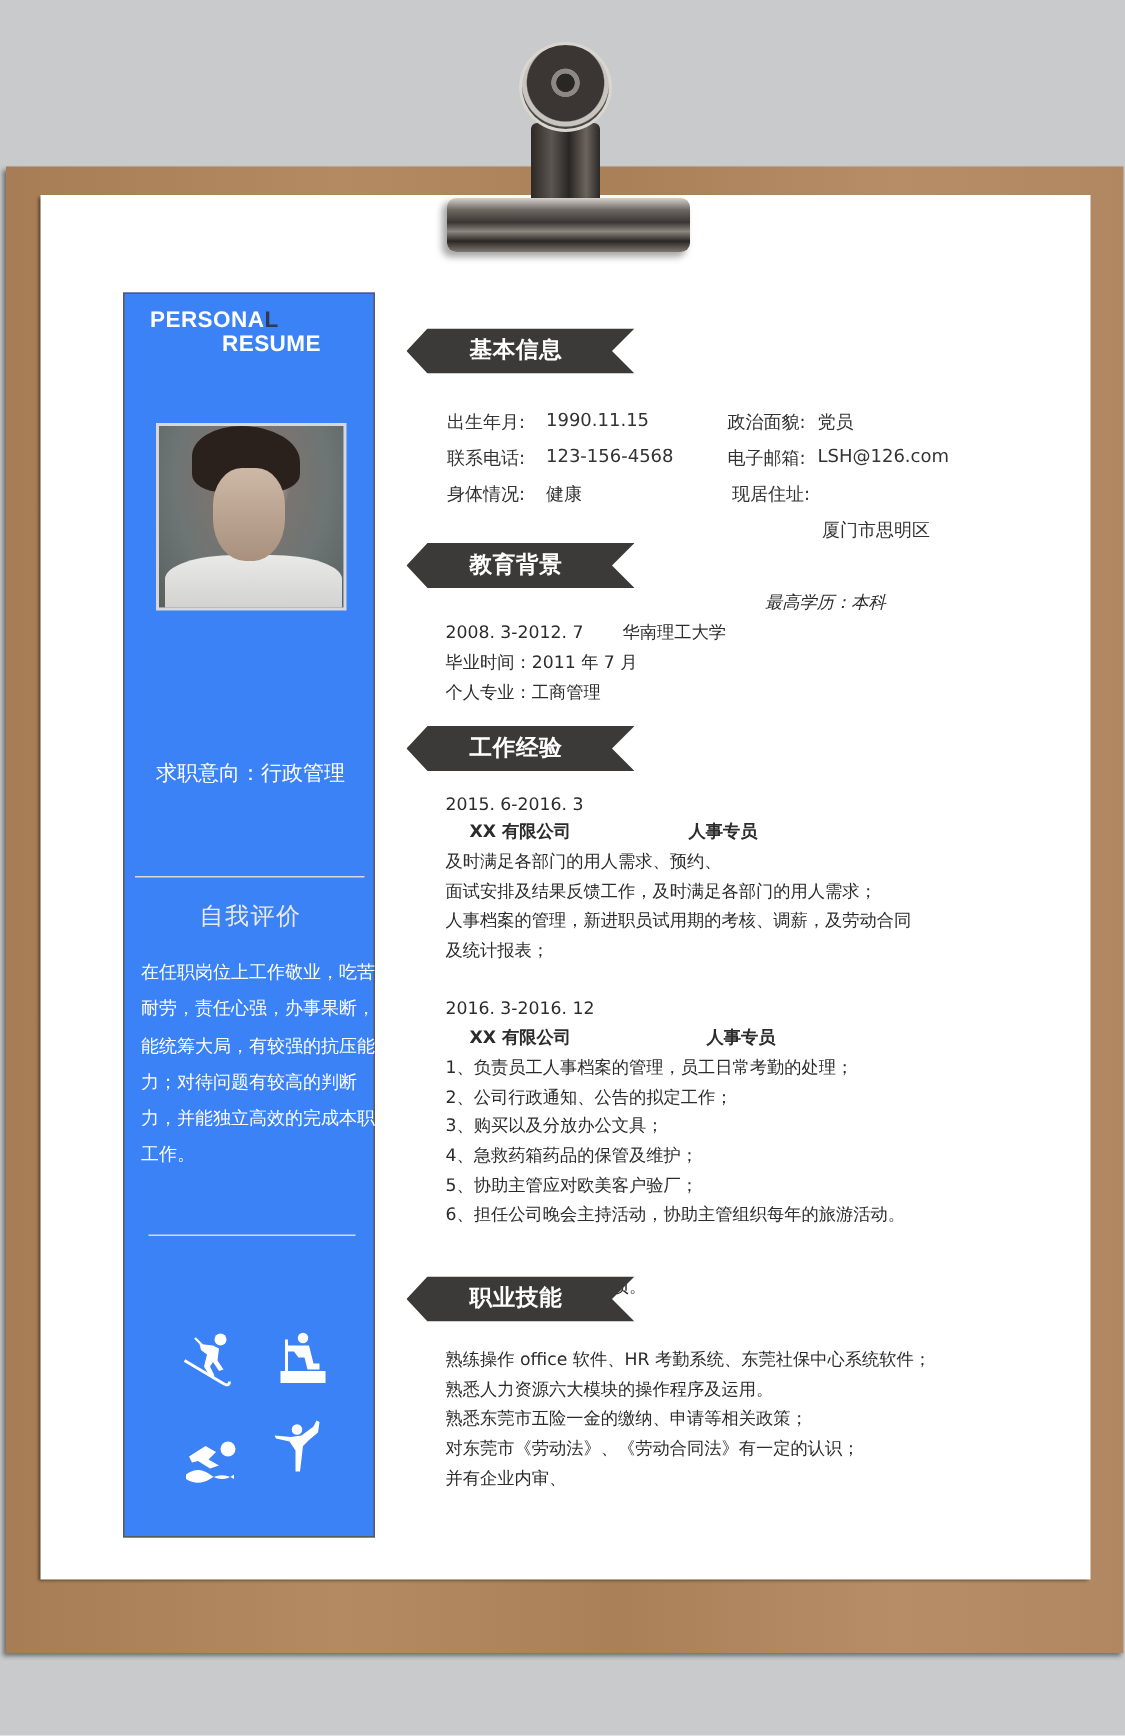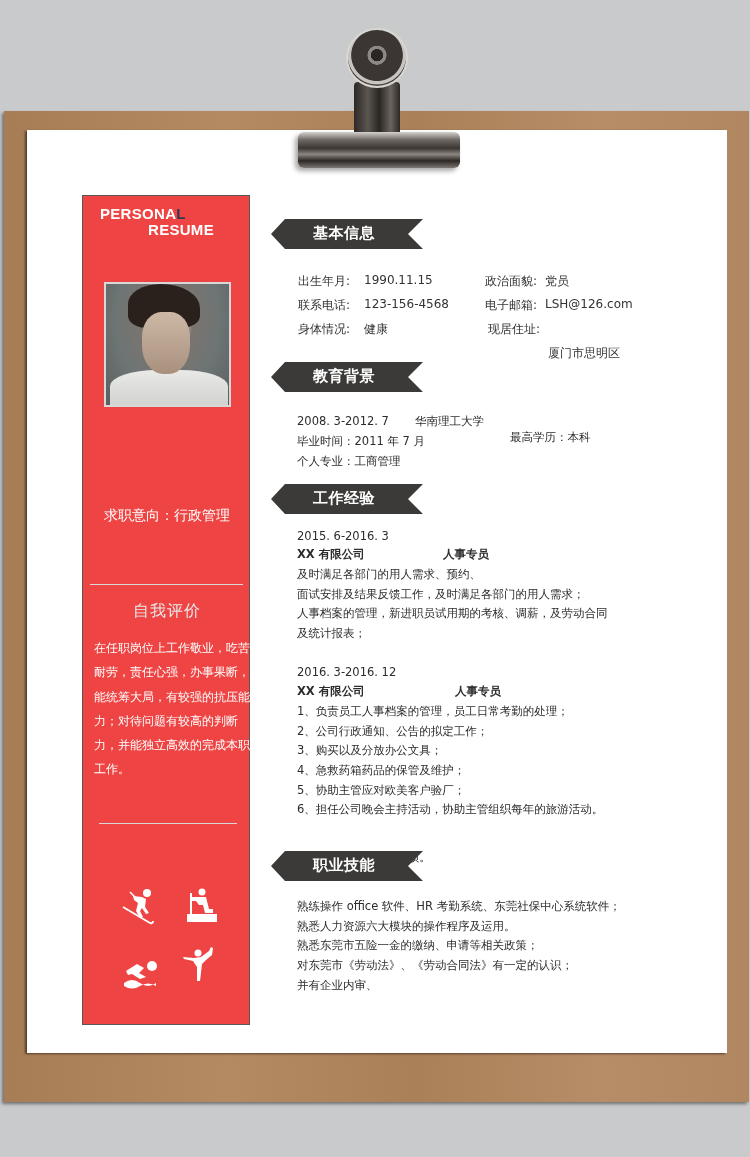--- a/index.html
+++ b/index.html
@@ -34,21 +34,21 @@
   .clip .base {
     position: absolute; left: 2px; top: 108px; width: 162px; height: 36px;
     border-radius: 6px;
     background: linear-gradient(180deg, #d5d1cd 0%, #6e6863 22%, #3b3633 45%, #8c8680 62%, #2b2724 80%, #7d7772 100%);
     box-shadow: -3px 3px 5px rgba(0,0,0,0.35);
   }
 
   
   .sidebar {
     position: absolute; left: 82px; top: 195px; width: 168px; height: 830px;
-    background: #ef4444;
+    background: #3b82f6;
     border: 1px solid #5a5957;
     color: #fff;
   }
   .brand { position: absolute; left: 17px; top: 10px; font-family: "Liberation Sans", sans-serif; font-weight: bold; font-size: 15px; line-height: 16px; letter-spacing: 0.3px; }
   .brand .l1 { display: block; }
   .brand .l1 .fade { color: #2e3a52; }
   .brand .l2 { display: block; padding-left: 48px; }
   .photo {
     position: absolute; left: 21px; top: 86px; width: 127px; height: 125px;
     border: 2px solid #d8d8d8;
@@ -65,21 +65,21 @@
   .eval { position: absolute; left: 11px; top: 440px; width: 156px; font-size: 12px; line-height: 24.3px; color: #fff; word-break: break-all; }
   .hobby { position: absolute; width: 40px; height: 40px; }
   .hobby svg { width: 100%; height: 100%; }
 
   
   .ribbon { position: absolute; left: 271px; width: 152px; height: 30px; }
   .ribbon svg { position: absolute; left: 0; top: 0; }
   .ribbon .rt { position: absolute; left: 42px; top: 5px; font-size: 15px; font-weight: bold; color: #fff; letter-spacing: 0.5px; }
   .row { position: absolute; font-size: 12px; color: #333; white-space: nowrap; }
   .text-line { position: absolute; left: 297px; font-size: 11.5px; color: #2c2c2c; white-space: nowrap; }
-  .bold { font-weight: bold; }
+  .bold { font-weight: bold; margin-left: 16px; }
 </style>
 </head>
 <body>
 
 <div class="board"></div>
 <div class="paper"></div>
 
 <div class="clip">
   <div class="neck"></div>
   <div class="ring"></div>
@@ -156,21 +156,21 @@
 <div class="row" style="left:488px; top:321px;"><span>现居住址:</span><span style="position:absolute; left:60px; white-space:nowrap;margin-top:24px;">厦门市思明区</span></div>
 
 <div class="ribbon" style="top:362px;">
   <svg width="152" height="30" viewBox="0 0 152 30">
       <polygon points="0,15 14,0 152,0 137,15 152,30 14,30" fill="#3b3a38"></polygon>
     </svg>
   <span class="rt">教育背景</span>
 </div>
 <div class="text-line" style="top:414px;">2008. 3-2012. 7</div>
 <div class="text-line" style="top:414px; left:415px;">华南理工大学</div>
-<div class="text-line" style="top:430px; left:510px;">最高学历：本科</div>
+<div class="text-line" style="top:394px; left:510px;font-style:italic;">最高学历：本科</div>
 <div class="text-line" style="top:434px;">毕业时间：2011 年 7 月</div>
 <div class="text-line" style="top:454px;">个人专业：工商管理</div>
 
 <div class="ribbon" style="top:484px;">
   <svg width="152" height="30" viewBox="0 0 152 30">
       <polygon points="0,15 14,0 152,0 137,15 152,30 14,30" fill="#3b3a38"></polygon>
     </svg>
   <span class="rt">工作经验</span>
 </div>
 <div class="text-line" style="top:529px;">2015. 6-2016. 3</div>

